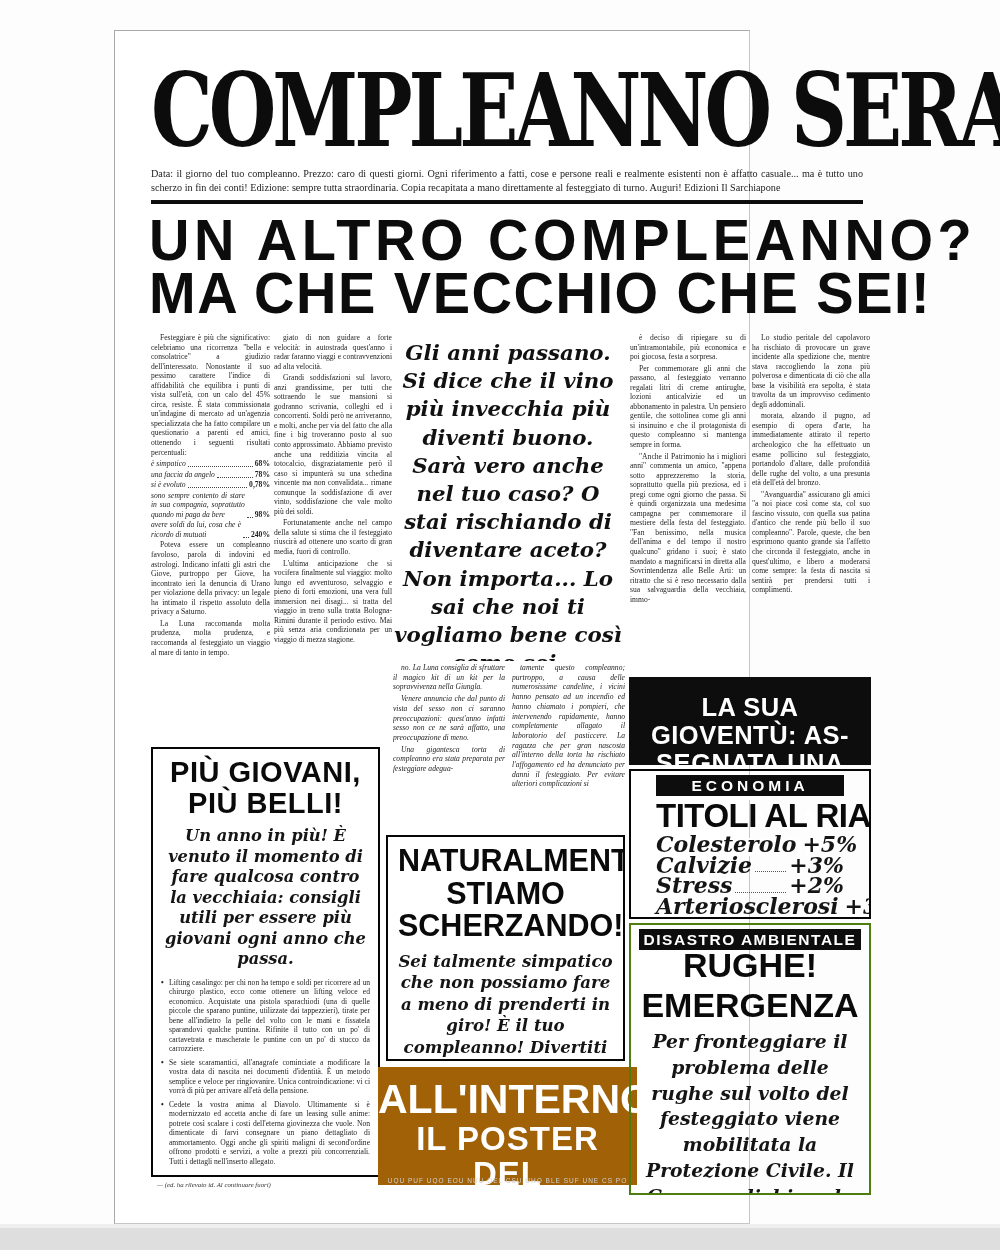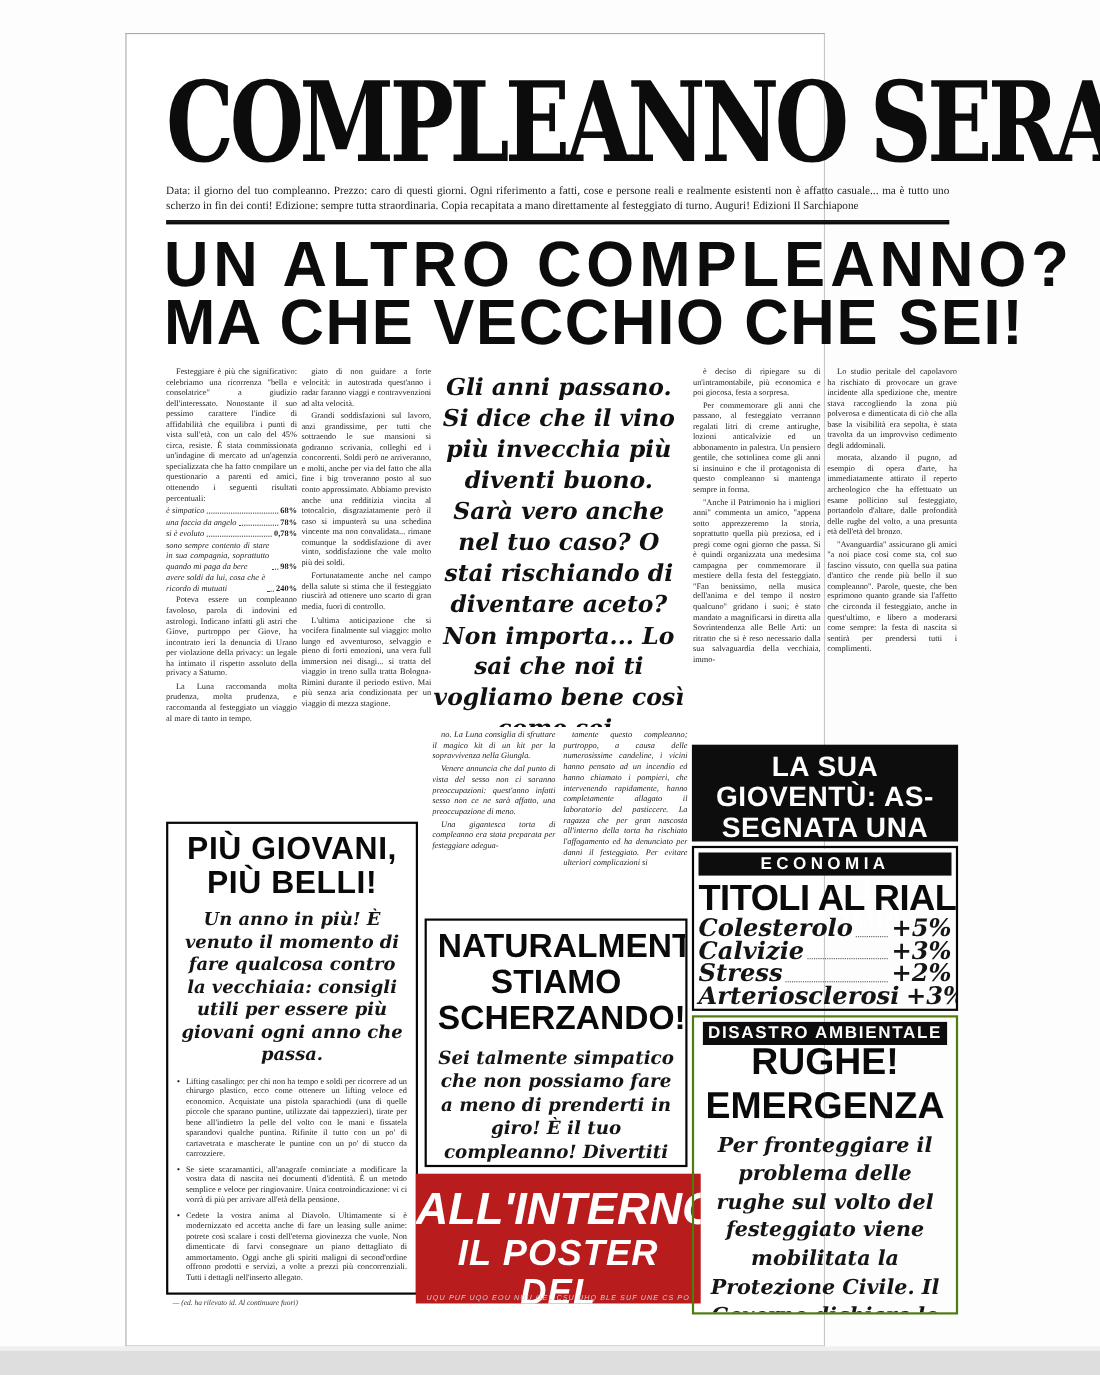--- a/index.html
+++ b/index.html
@@ -62,34 +62,34 @@
   #giovani-footnote { left:42px; top:1150px; width:218px; font-size:6.8px; color:#333; font-style:italic; }
 
   
   #box-scherzando { left:271px; top:804px; width:239px; height:226px; border:2px solid #060606;
                     padding:7px 10px; overflow:hidden; }
   #box-scherzando .t { font-size:30.5px; line-height:32.5px; }
   #box-scherzando .body { margin-top:9px; font-family:"DejaVu Serif", serif; font-weight:bold; font-style:italic;
                           font-size:16.6px; line-height:21.5px; text-align:center; }
 
   
-  #box-interno { left:263px; top:1036px; width:259px; height:118px; background:#b91c1c; color:#fff;
-                 overflow:hidden; text-align:center;font-style:italic; }
+  #box-interno { left:263px; top:1036px; width:259px; height:118px; background:#a16207; color:#fff;
+                 overflow:hidden; text-align:center; }
   #box-interno .l1 { font-family:"Liberation Sans", sans-serif; font-weight:bold; font-size:41px; line-height:44px; margin-top:10px; letter-spacing:0px; }
   #box-interno .l2 { font-family:"Liberation Sans", sans-serif; font-weight:bold; font-size:33px; line-height:35px; letter-spacing:1px; }
   #box-interno .ticker { position:absolute; left:4px; right:4px; bottom:1px; font-size:6.5px; letter-spacing:1px;
                          color:#cfcfcf; white-space:nowrap; overflow:hidden; font-family:"Liberation Sans", sans-serif; }
 
   
   #box-medaglia { left:514px; top:646px; width:242px; height:88px; background:#0d0d0d; color:#fff;
                   font-family:"Liberation Sans", sans-serif; font-weight:bold; font-size:25.5px; line-height:28px;
-                  text-align:center; padding-top:6px; letter-spacing:0.5px; }
-
-  
-  #box-economia { left:514px; top:738px; width:242px; height:150px; border:2px solid #060606; padding:4px 4px; overflow:hidden; }
+                  text-align:center; padding-top:16px; letter-spacing:0.5px; }
+
+  
+  #box-economia { left:514px; top:738px; width:242px; height:150px; border:2px solid #060606; padding:4px 25px; overflow:hidden; }
   .kicker-bar { background:#0d0d0d; color:#fff; font-family:"Liberation Sans", sans-serif; font-weight:bold;
                 text-align:center; font-size:15.5px; line-height:21px; height:21px; letter-spacing:4px; }
   #box-economia .title { font-family:"Liberation Sans", sans-serif; font-weight:bold; font-size:33px; line-height:36px;
                          letter-spacing:-0.5px; margin-top:2px; white-space:nowrap; color:#0a0a0a; }
   .stock-row { display:flex; align-items:flex-end; font-size:22px; line-height:20.5px; }
   .stock-lbl { font-family:"DejaVu Serif", serif; font-weight:bold; font-style:italic; }
   .stock-leader { flex:1 1 auto; border-bottom:1.5px dotted #555; margin:0 3px 3px 3px; }
   .stock-val { font-family:"DejaVu Serif", serif; font-weight:bold; font-style:italic; white-space:nowrap; }
 
   

